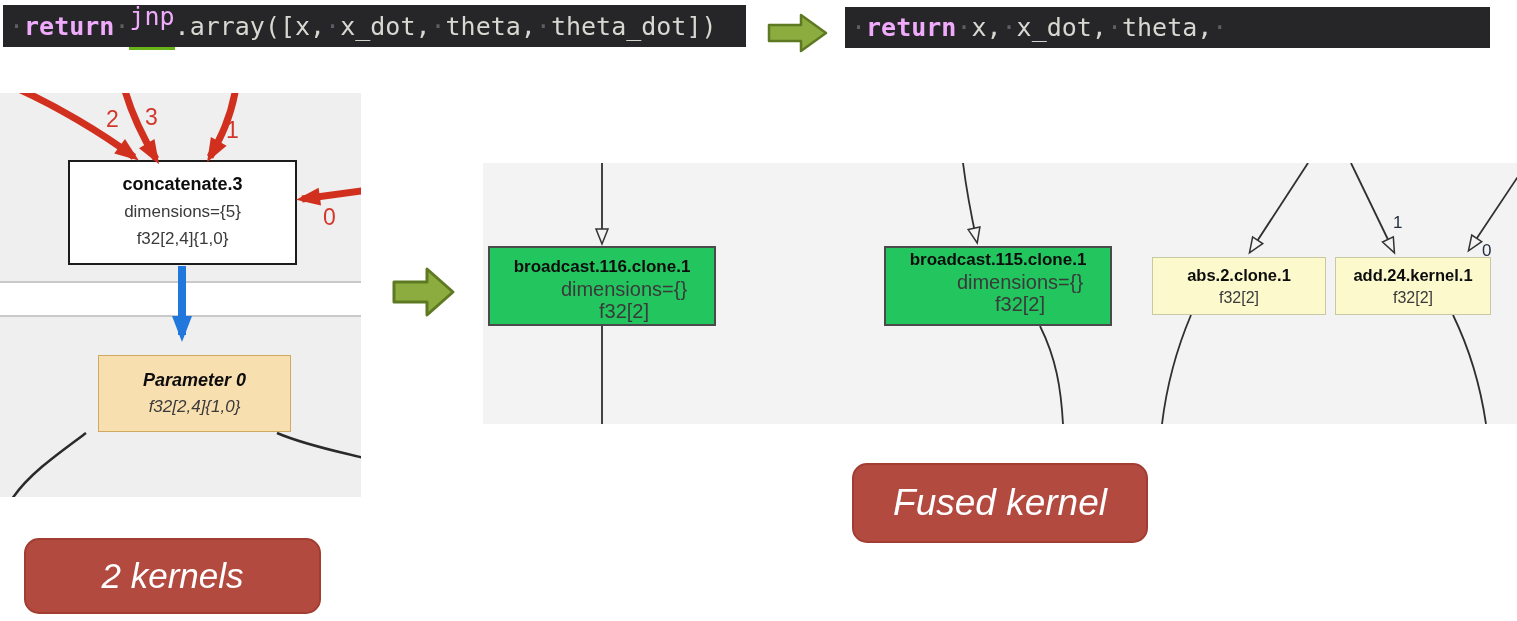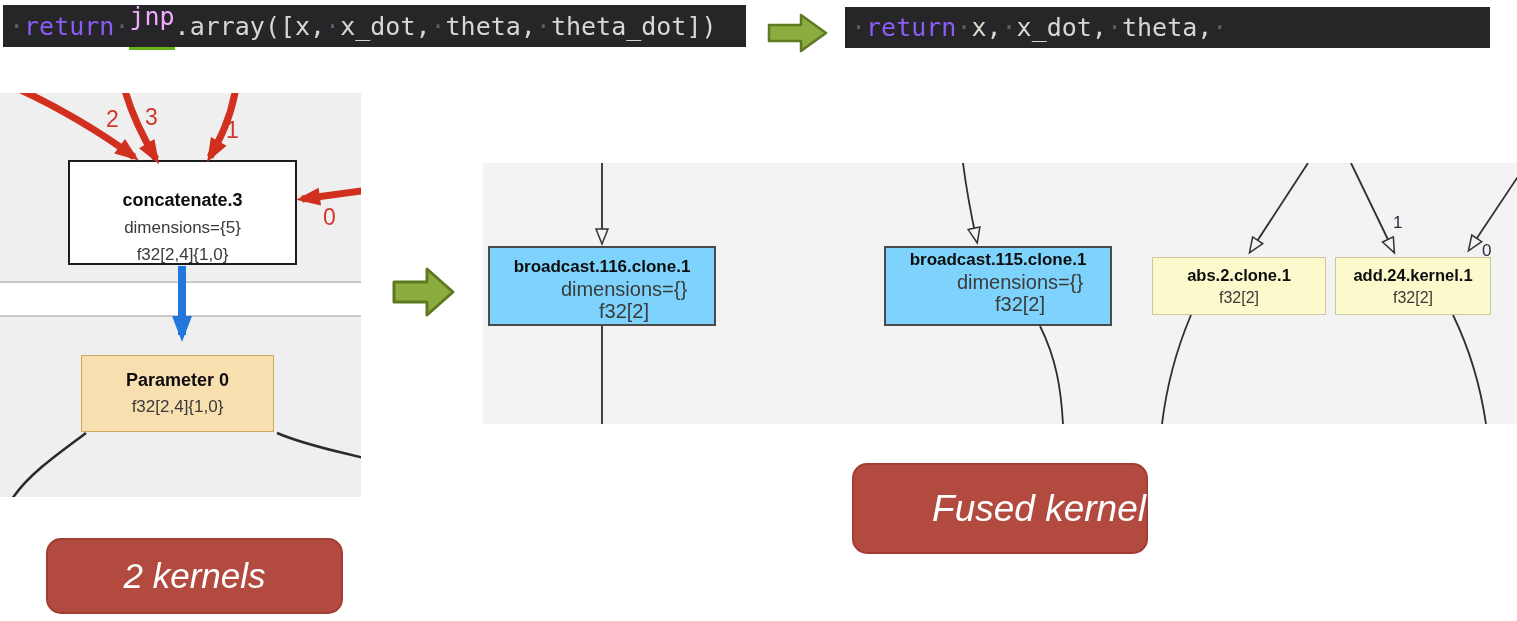--- a/index.html
+++ b/index.html
@@ -9,21 +9,21 @@
     position:relative; width:1517px; height:621px; background:#ffffff; overflow:hidden;
   }
   
   .code-block {
     position:absolute; background:#262628; color:#d8d8d2;
     font-family:"DejaVu Sans Mono","Liberation Mono",monospace;
     font-size:25px; display:flex; align-items:center; white-space:pre;
   }
   #code-before { left:3px; top:5px; width:743px; height:42px; padding-left:6px; }
   #code-after  { left:845px; top:7px; width:645px; height:41px; padding-left:6px; }
-  .tok-keyword { color:#8b5cf6; }
+  .tok-keyword { color:#f0abfc;font-weight:bold; }
   .tok-module  { color:#f0abfc; border-bottom:3px solid #69b217; padding-bottom:16px; }
   .tok-plain   { color:#d8d8d2; }
   .tok-space   { color:#5e5f63; }
   
   .green-arrow { position:absolute; }
   #green-arrow-1 { left:767px; top:11px; }
   #green-arrow-2 { left:391px; top:262px; }
   
   #left-graph {
     position:absolute; left:0; top:93px; width:361px; height:404px;
@@ -38,27 +38,27 @@
     background:#f3f3f4; overflow:hidden;
   }
   .graph-svg { position:absolute; left:0; top:0; pointer-events:none; }
   #left-graph  .graph-svg { z-index:3; }
   #right-graph .graph-svg { z-index:1; }
   
   .gnode { position:absolute; text-align:center; z-index:2; }
   .gnode .gtitle { font-weight:bold; color:#0d0d0d; }
   .gnode .gline  { color:#3a3a3a; }
   .node-white { background:#ffffff; border:2px solid #1c1c1c; }
-  .node-white-thin { background:#7dd3fc; border:2px solid #4a4a4a; }
+  .node-white-thin { background:#22c55e; border:2px solid #4a4a4a; }
   .node-tan    { background:#f8dfb0; border:1px solid #cfa95e; }
   .node-yellow { background:#fcfacd; border:1px solid #c8c8a2; }
-  #node-concatenate { left:68px; top:67px; width:229px; height:105px; padding-top:24px; }
+  #node-concatenate { left:68px; top:67px; width:229px; height:105px; padding-top:8px; }
   #node-concatenate .gtitle { font-size:18px; line-height:28px; }
   #node-concatenate .gline  { font-size:17px; line-height:27px; }
-  #node-parameter { left:81px; top:262px; width:193px; height:77px; padding-top:11px; }
+  #node-parameter { left:98px; top:262px; width:193px; height:77px; padding-top:11px;font-style:italic; }
   #node-parameter .gtitle { font-size:18px; line-height:27px; }
   #node-parameter .gline  { font-size:17px; line-height:26px; }
   #node-b116 { left:5px;   top:83px; width:228px; height:80px; padding-top:7px; }
   #node-b115 { left:401px; top:83px; width:228px; height:80px; }
   #node-b116 .gtitle, #node-b115 .gtitle { font-size:17px; line-height:23px; }
   #node-b116 .gline,  #node-b115 .gline  { font-size:20px; line-height:22px;margin-left:44px; }
   #node-abs2  { left:669px; top:94px; width:174px; height:58px; padding-top:6px; }
   #node-add24 { left:852px; top:94px; width:156px; height:58px; padding-top:6px; }
   #node-abs2 .gtitle, #node-add24 .gtitle { font-size:16.5px; line-height:23px; }
   #node-abs2 .gline,  #node-add24 .gline  { font-size:16px; line-height:22px; }
@@ -67,22 +67,22 @@
     position:absolute; z-index:4; color:#d3372b; font-size:23px; font-weight:normal;
   }
   .edge-label-dark {
     position:absolute; z-index:2; color:#24303f; font-size:17px;
   }
   
   .red-pill {
     position:absolute; background:#b34a3f; border:2px solid #a23d33; border-radius:15px;
     color:#ffffff; font-style:italic; display:flex; align-items:center; justify-content:center;
   }
-  #label-2kernels { left:46px; top:538px; width:297px; height:76px; font-size:35px; }
-  #label-fused    { left:852px; top:463px; width:296px; height:91px; font-size:37px;justify-content:flex-end; }
+  #label-2kernels { left:24px; top:538px; width:297px; height:76px; font-size:35px; }
+  #label-fused    { left:852px; top:463px; width:296px; height:80px; font-size:37px; }
 </style>
 </head>
 <body>
 
 <div id="stage">
 
   <div id="code-before" class="code-block"><span class="tok-space">·</span><span class="tok-keyword">return</span><span class="tok-space">·</span><span class="tok-module">jnp</span><span class="tok-plain">.array([x,</span><span class="tok-space">·</span><span class="tok-plain">x_dot,</span><span class="tok-space">·</span><span class="tok-plain">theta,</span><span class="tok-space">·</span><span class="tok-plain">theta_dot])</span></div>
 
   <svg id="green-arrow-1" class="green-arrow" width="62" height="44" viewBox="0 0 62 44">
     <polygon points="2,14 34,14 34,4 59,22 34,40 34,30 2,30" fill="#8dac40" stroke="#5d7a23" stroke-width="2.5" stroke-linejoin="round"></polygon>

